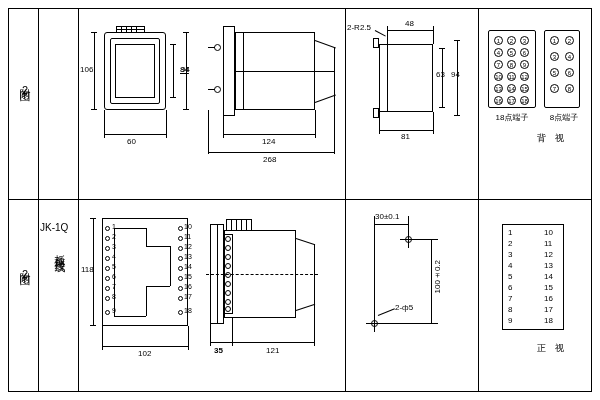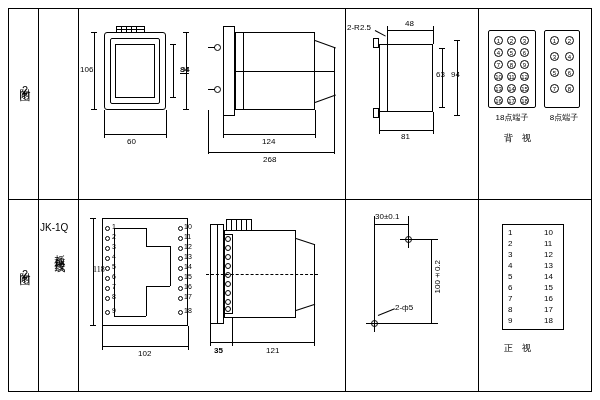--- a/index.html
+++ b/index.html
@@ -22,21 +22,21 @@
 
   
   .ln{position:absolute;background:#000;}
   .h1{height:1px;}
   .v1{width:1px;}
   .box{position:absolute;border:1px solid #000;box-sizing:border-box;}
   .boxT{position:absolute;border:1.3px solid #000;box-sizing:border-box;}
   .dim{position:absolute;font-size:8px;line-height:9px;font-family:"Liberation Sans",sans-serif;}
   .dimv{position:absolute;font-size:8px;writing-mode:vertical-rl;text-orientation:mixed;transform:rotate(180deg);}
   .cap{position:absolute;font-size:8px;text-align:center;}
-  .cap9{position:absolute;font-size:9px;text-align:left;}
+  .cap9{position:absolute;font-size:9px;text-align:right;}
   .circ{position:absolute;border:1px solid #000;border-radius:50%;box-sizing:border-box;}
   .circn{position:absolute;border:1px solid #000;border-radius:50%;box-sizing:border-box;font-size:6px;line-height:9px;text-align:center;}
   .num{position:absolute;font-size:7px;line-height:8px;}
   .dash{position:absolute;border-top:1px dashed #000;height:0;}
 </style>
 </head>
 <body>
 
 <div class="sheet">
 
@@ -235,21 +235,21 @@
     <div class="circ" style="left:98px;top:84px;width:5px;height:5px;"></div>
     <div class="num" style="left:104px;top:81px;">16</div>
     <div class="circ" style="left:98px;top:94px;width:5px;height:5px;"></div>
     <div class="num" style="left:104px;top:91px;">17</div>
     <div class="circ" style="left:98px;top:108px;width:5px;height:5px;"></div>
     <div class="num" style="left:104px;top:105px;">18</div>
 
     <div class="ln v1" style="left:13px;top:16px;height:108px;"></div>
     <div class="ln h1" style="left:10px;top:16px;width:6px;"></div>
     <div class="ln h1" style="left:10px;top:123px;width:6px;"></div>
-    <div class="dim" style="left:13px;top:63px;font-family:Liberation Serif, serif;">118</div>
+    <div class="dim" style="left:1px;top:63px;">118</div>
 
     <div class="ln v1" style="left:22px;top:124px;height:24px;"></div>
     <div class="ln v1" style="left:108px;top:124px;height:24px;"></div>
     <div class="ln h1" style="left:22px;top:144px;width:86px;"></div>
     <div class="dim" style="left:58px;top:147px;">102</div>
 
     <div class="boxT" style="left:130px;top:22px;width:14px;height:100px;"></div>
     <div class="ln v1" style="left:137px;top:22px;height:100px;"></div>
     <div class="boxT" style="left:144px;top:28px;width:72px;height:88px;"></div>
 

